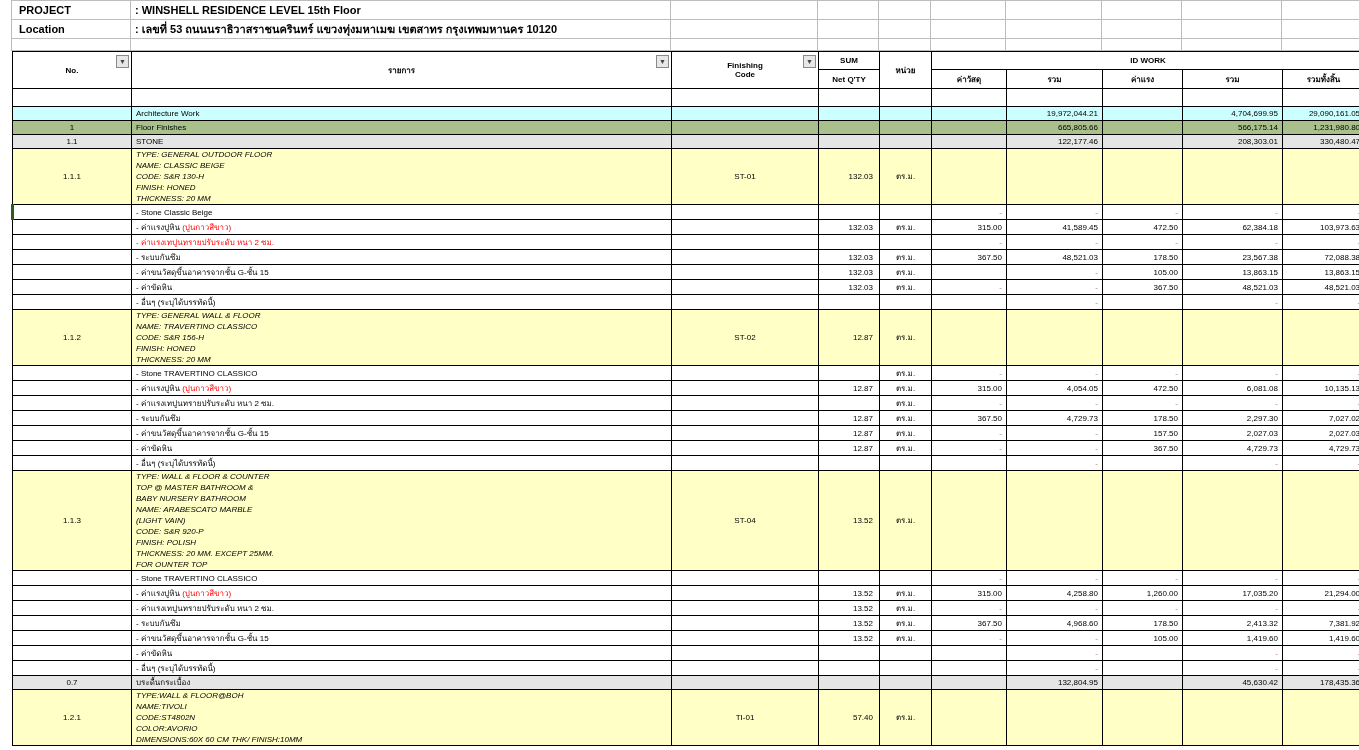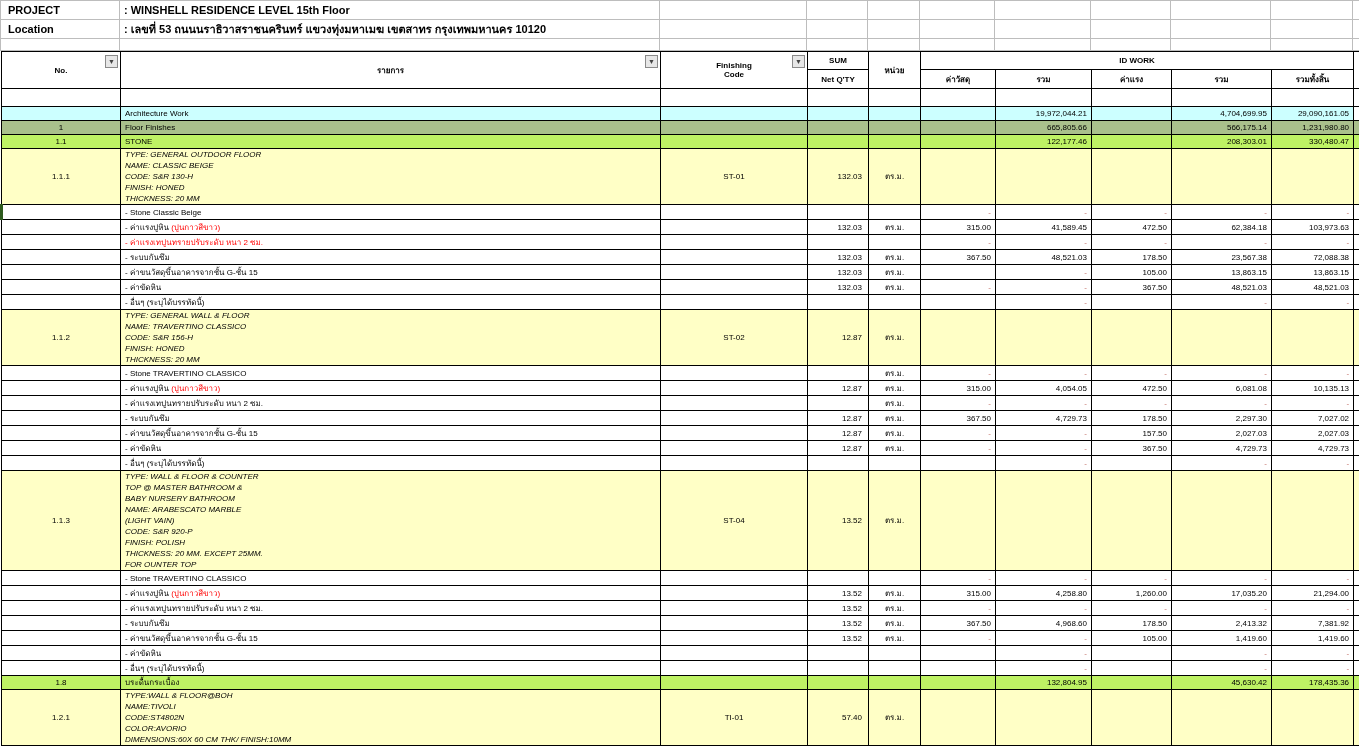--- a/index.html
+++ b/index.html
@@ -1,20 +1,21 @@
 <!DOCTYPE html>
 <html><head>
 <meta charset="utf-8">
 <style>
   * { box-sizing: border-box; }
   html,body { margin:0; padding:0; background:#f0f0f0; }
   .screen {
     position:relative; width:1359px; height:750px; overflow:hidden;
     background:#ffffff; font-family:"Liberation Sans","DejaVu Sans",sans-serif;
     color:#000;
+    padding-left:11px;
   }
   table { border-collapse:collapse; table-layout:fixed; width:1359px; }
   td, th { padding:0 3px; overflow:hidden; white-space:nowrap; font-weight:normal; }
 
   
   table.info td { border:1px solid #bdbdbd; font-size:11px; font-weight:bold; height:19px; }
   table.info tr.short td { height:12px; }
   table.info td.lbl { padding-left:7px; }
   table.info td.val { padding-left:4px; }
 
@@ -37,21 +38,21 @@
 
   
   tr.r-blank { height:18px; }
   tr.r-total { height:14px; }
   tr.r-total td { font-weight:normal; }
   tr.r-sub { height:15px; }
   tr.r-sub td, tr.after-sub td { border-top:1px dotted #3c3c3c; }
   tr.r-item td { vertical-align:middle; background:#ffffc6; }
   tr.bg-cyan td { background:#ccffff; }
   tr.bg-green td { background:#a9c08c; }
-  tr.bg-yellow td { background:#bef264; }
+  tr.bg-yellow td { background:#e5e5e5; }
   tr.bg-cyan td.c-sl { background:#ffffff; }
 
   
   .c-no { text-align:center; }
   .c-desc { text-align:left; padding-left:4px; }
   .c-desc.multiline { white-space:pre-line; line-height:11px; vertical-align:top; padding-top:0px;font-style:italic; }
   .c-fin { text-align:center; }
   .c-qty { text-align:right; padding-right:6px; }
   .c-unit { text-align:center; font-size:7.5px; }
   .c-m,.c-mt,.c-l,.c-lt,.c-g { text-align:right; padding-right:4px; }
@@ -557,21 +558,21 @@
           <td class="c-qty"></td>
           <td class="c-unit"></td>
           <td class="c-m"></td>
           <td class="c-mt dash">-</td>
           <td class="c-l"></td>
           <td class="c-lt dash">-</td>
           <td class="c-g dash">-</td>
           <td class="c-sl"></td>
         </tr>
         <tr class="r-total bg-yellow after-sub">
-          <td class="c-no">1.8</td>
+          <td class="c-no">0.7</td>
           <td class="c-desc"><span>บระดื้นกระเบื้อง</span></td>
           <td class="c-fin"></td>
           <td class="c-qty"></td>
           <td class="c-unit"></td>
           <td class="c-m"></td>
           <td class="c-mt">132,804.95</td>
           <td class="c-l"></td>
           <td class="c-lt">45,630.42</td>
           <td class="c-g">178,435.36</td>
           <td class="c-sl"></td>

